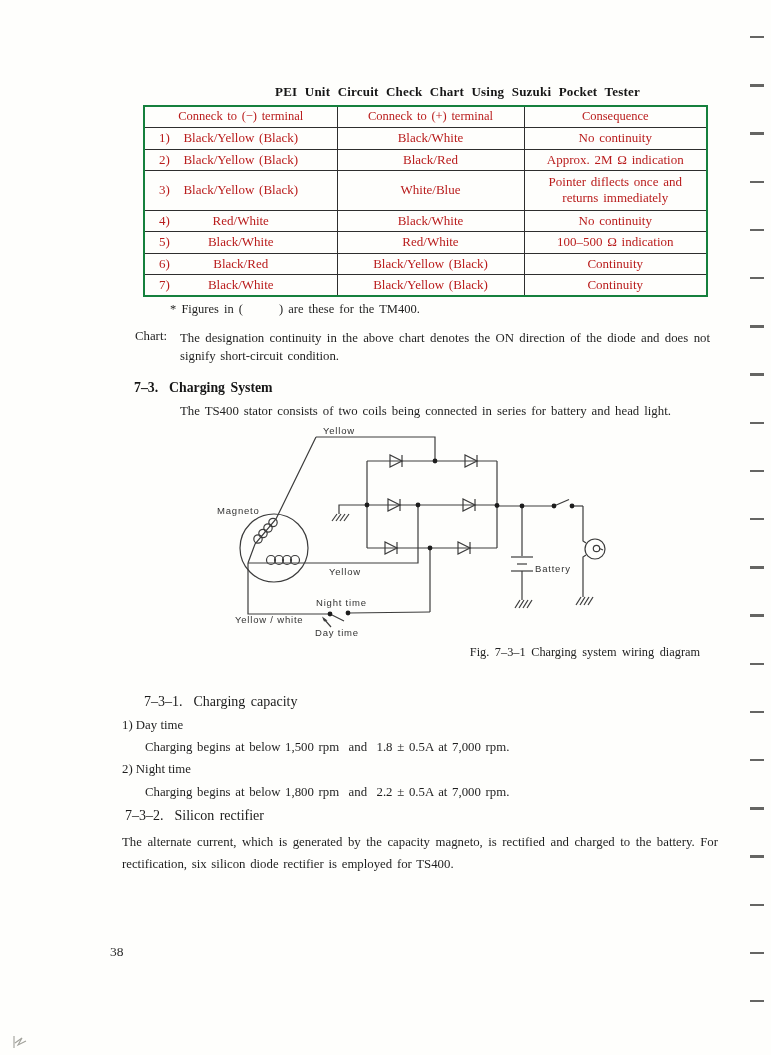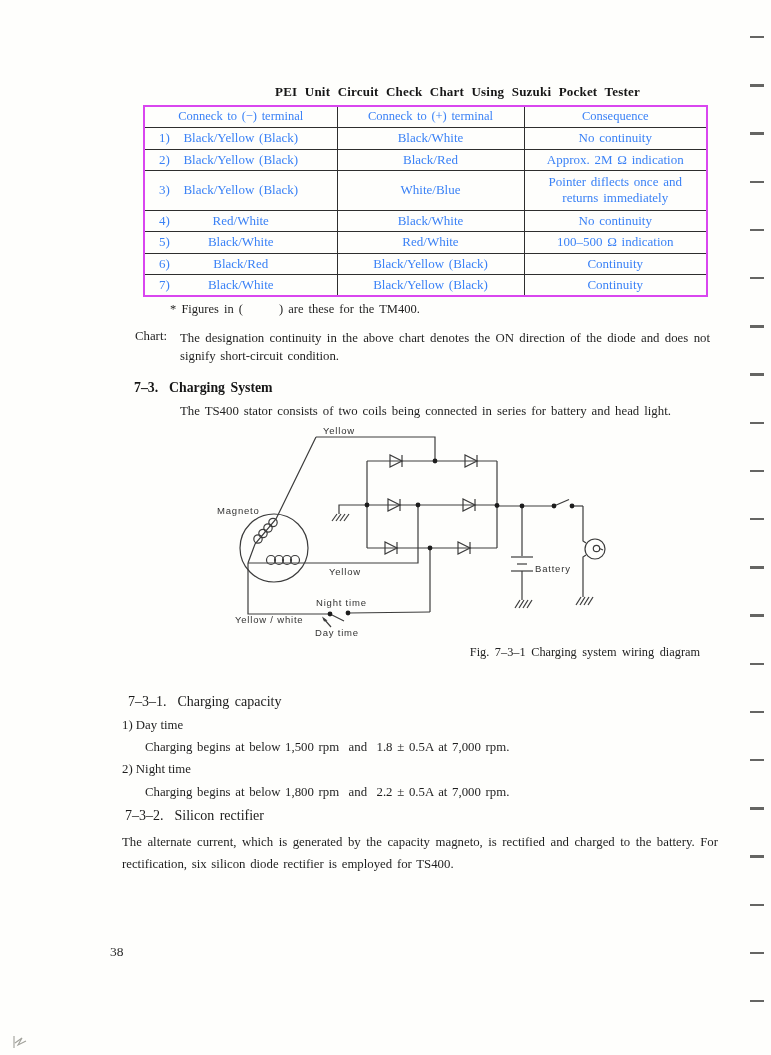--- a/index.html
+++ b/index.html
@@ -28,24 +28,24 @@
   .chart-title {
     left: 150px; top: 84px; width: 490px;
     text-align: right;
     font-size: 13px; font-weight: bold;
     word-spacing: 4px; letter-spacing: .2px;
     color: #161616;
   }
   table.check-chart {
     position: absolute; left: 143px; top: 105px;
     border-collapse: collapse;
-    border: 2px solid #d946ef;
+    border: 2px solid #15803d;
     table-layout: fixed;
     font-size: 13px;
-    color: #3b82f6;
+    color: #b91c1c;
   }
   .check-chart th, .check-chart td {
     border: 1px solid #2e2e2e;
     text-align: center;
     vertical-align: middle;
     line-height: 1.22;
     padding: 0 4px;
     word-spacing: 1.5px;
   }
   .check-chart th { font-weight: normal; font-size: 12.5px; }
@@ -83,21 +83,21 @@
   .diagram svg { display: block; }
   .fig-caption {
     left: 120px; top: 645px; width: 580px;
     text-align: right; font-size: 12.3px; word-spacing: 2.5px;
     color: #222;
   }
   .sec-heading {
     font-size: 14px; font-weight: normal;
     white-space: pre; word-spacing: 2px; color: #1a1a1a;
   }
-  .h731 { left: 128px; top: 694px; }
+  .h731 { left: 144px; top: 694px; }
   .h732 { left: 125px; top: 808px; }
   .item-label { font-size: 12.8px; white-space: pre; }
   .il1 { left: 122px; top: 718px; }
   .il2 { left: 122px; top: 762px; }
   .item-body { font-size: 12.8px; white-space: pre; word-spacing: 1.5px; }
   .ib1 { left: 145px; top: 740px; }
   .ib2 { left: 145px; top: 785px; }
   .sec732-body {
     left: 122px; top: 832px; width: 596px;
     font-size: 12.8px; text-align: justify; line-height: 1.7; word-spacing: 1.5px;

